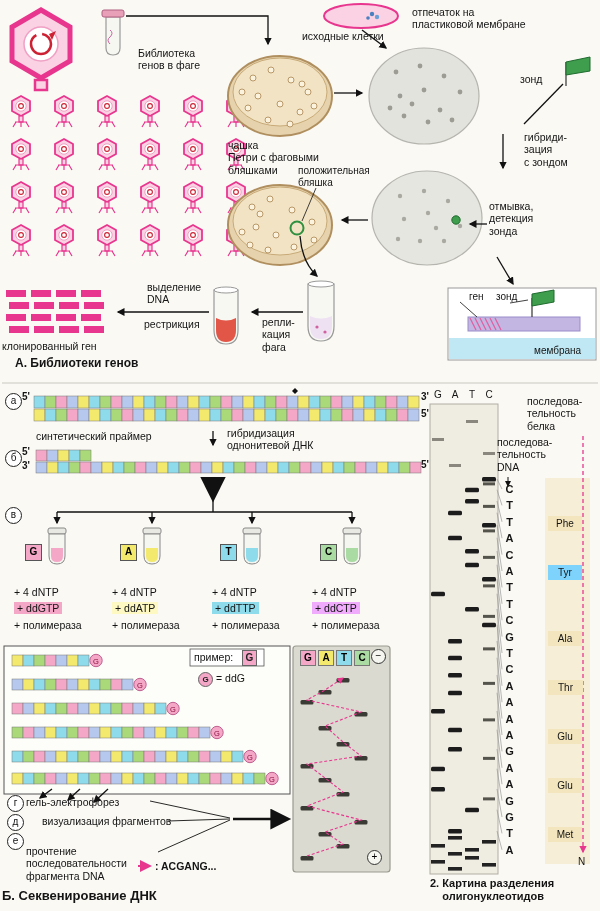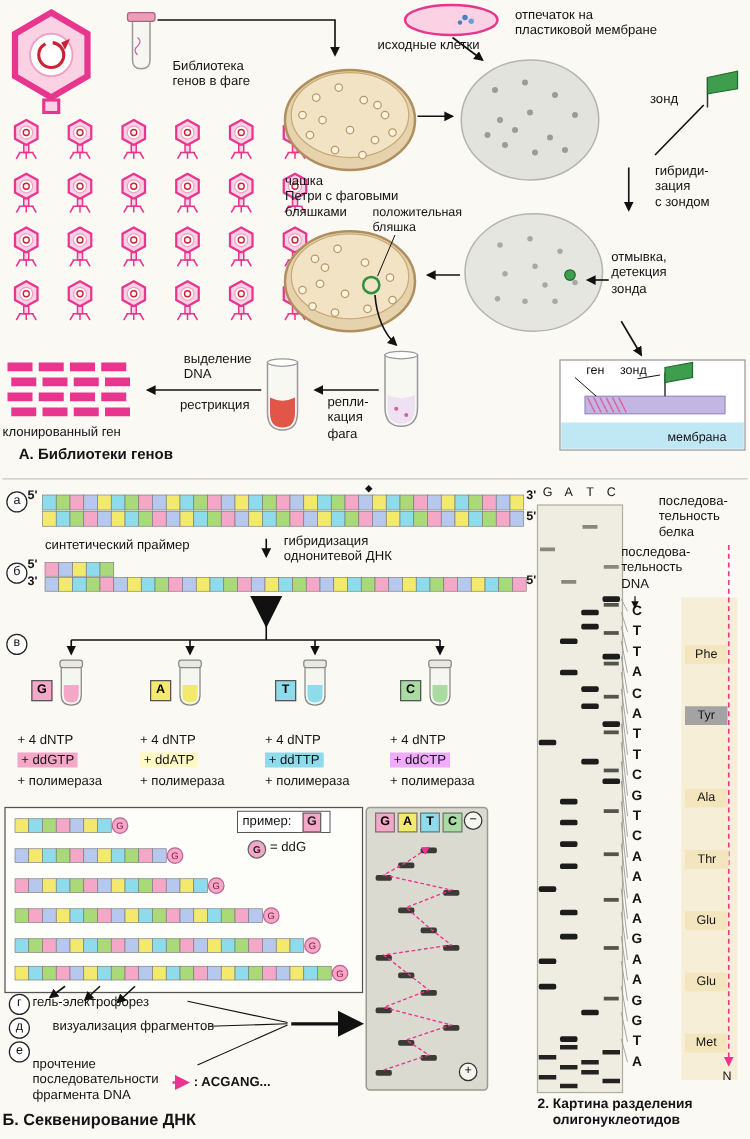--- a/index.html
+++ b/index.html
@@ -708,19 +708,19 @@
     <div style="position: absolute; left: 503px; top: 712.6px; width: 13px; text-align: center; font-size: 11px; font-weight: bold; color: rgb(20, 20, 20);">A</div>
     <div style="position: absolute; left: 503px; top: 729px; width: 13px; text-align: center; font-size: 11px; font-weight: bold; color: rgb(20, 20, 20);">A</div>
     <div style="position: absolute; left: 503px; top: 745.4px; width: 13px; text-align: center; font-size: 11px; font-weight: bold; color: rgb(20, 20, 20);">G</div>
     <div style="position: absolute; left: 503px; top: 761.8px; width: 13px; text-align: center; font-size: 11px; font-weight: bold; color: rgb(20, 20, 20);">A</div>
     <div style="position: absolute; left: 503px; top: 778.2px; width: 13px; text-align: center; font-size: 11px; font-weight: bold; color: rgb(20, 20, 20);">A</div>
     <div style="position: absolute; left: 503px; top: 794.6px; width: 13px; text-align: center; font-size: 11px; font-weight: bold; color: rgb(20, 20, 20);">G</div>
     <div style="position: absolute; left: 503px; top: 811px; width: 13px; text-align: center; font-size: 11px; font-weight: bold; color: rgb(20, 20, 20);">G</div>
     <div style="position: absolute; left: 503px; top: 827.4px; width: 13px; text-align: center; font-size: 11px; font-weight: bold; color: rgb(20, 20, 20);">T</div>
     <div style="position: absolute; left: 503px; top: 843.8px; width: 13px; text-align: center; font-size: 11px; font-weight: bold; color: rgb(20, 20, 20);">A</div>
     <div style="position: absolute; left: 548px; top: 515.8px; width: 34px; height: 15px; background: rgb(243, 229, 189); text-align: center; font-size: 10px; line-height: 15px; color: rgb(20, 20, 20);">Phe</div>
-    <div style="position: absolute; left: 548px; top: 565px; width: 34px; height: 15px; background: #a3a3a3; text-align: center; font-size: 10px; line-height: 15px; color: rgb(20, 20, 20);">Tyr</div>
+    <div style="position: absolute; left: 548px; top: 565px; width: 34px; height: 15px; background: #7dd3fc; text-align: center; font-size: 10px; line-height: 15px; color: rgb(20, 20, 20);">Tyr</div>
     <div style="position: absolute; left: 548px; top: 630.6px; width: 34px; height: 15px; background: rgb(243, 229, 189); text-align: center; font-size: 10px; line-height: 15px; color: rgb(20, 20, 20);">Ala</div>
     <div style="position: absolute; left: 548px; top: 679.8px; width: 35px; height: 15px; background: rgb(243, 229, 189); text-align: center; font-size: 10px; line-height: 15px; color: rgb(20, 20, 20);">Thr</div>
     <div style="position: absolute; left: 548px; top: 729px; width: 34px; height: 15px; background: rgb(243, 229, 189); text-align: center; font-size: 10px; line-height: 15px; color: rgb(20, 20, 20);">Glu</div>
     <div style="position: absolute; left: 548px; top: 778.2px; width: 34px; height: 15px; background: rgb(243, 229, 189); text-align: center; font-size: 10px; line-height: 15px; color: rgb(20, 20, 20);">Glu</div>
     <div style="position: absolute; left: 548px; top: 827.4px; width: 34px; height: 15px; background: rgb(243, 229, 189); text-align: center; font-size: 10px; line-height: 15px; color: rgb(20, 20, 20);">Met</div>
   </div>
 
 </body></html>

